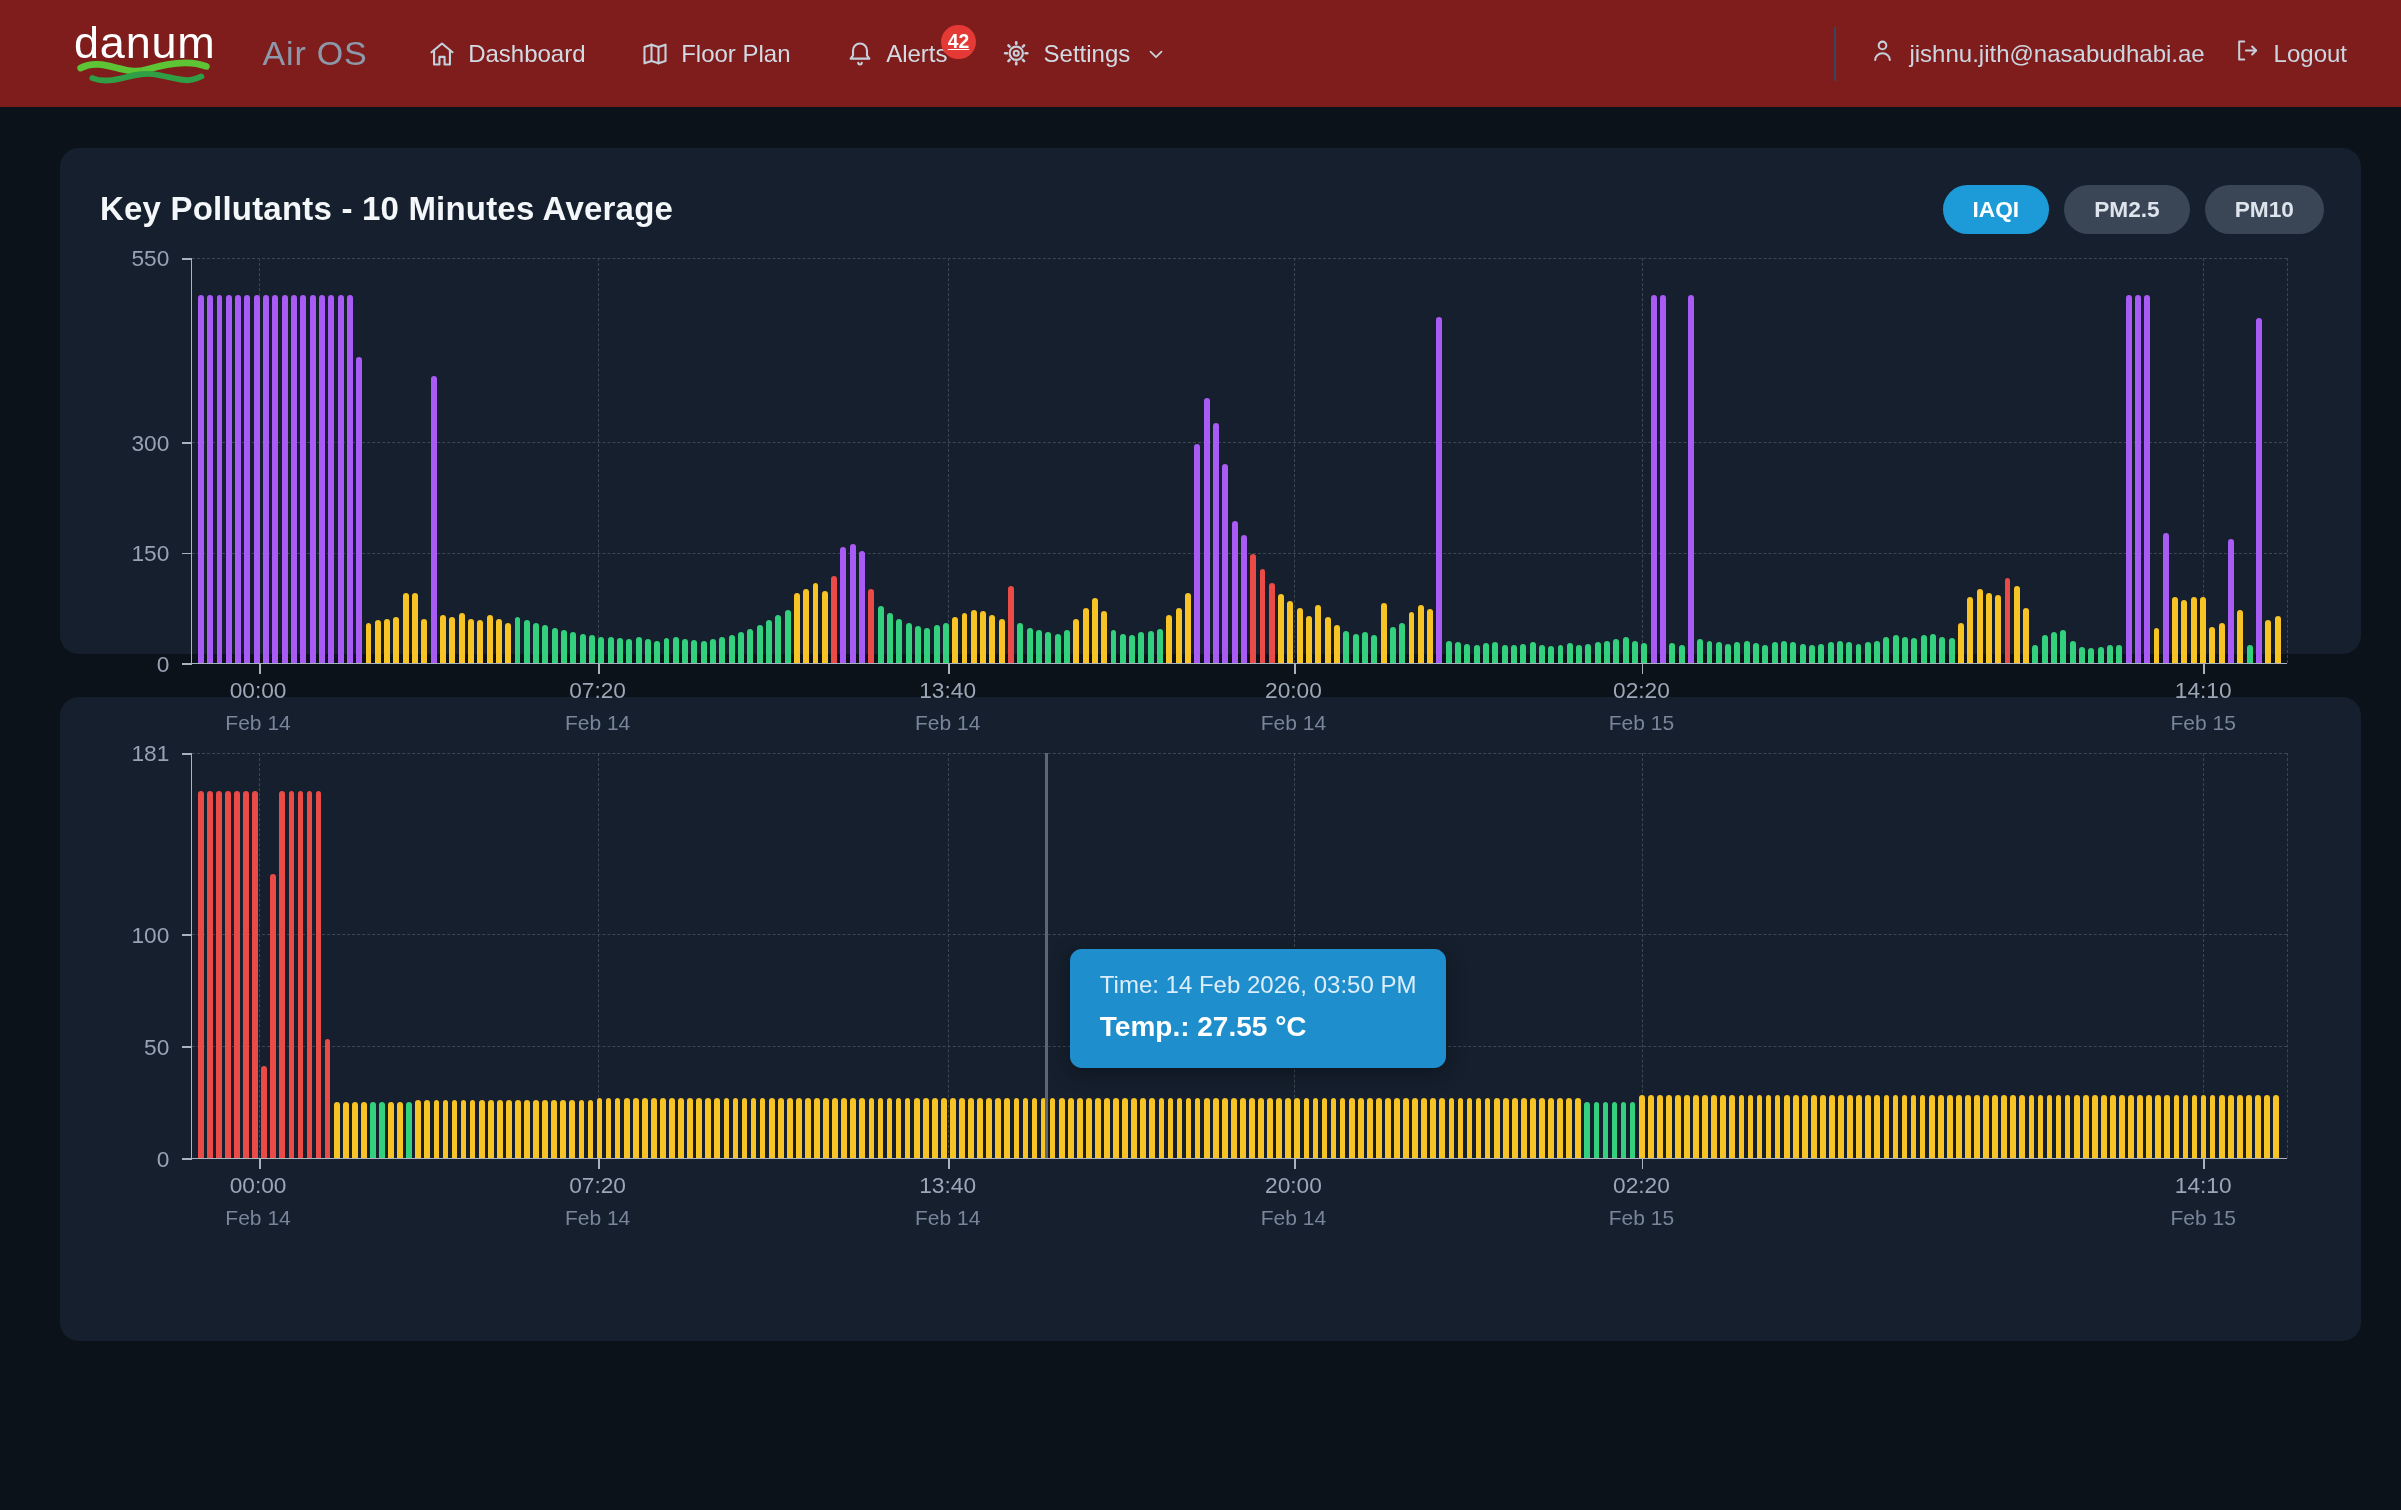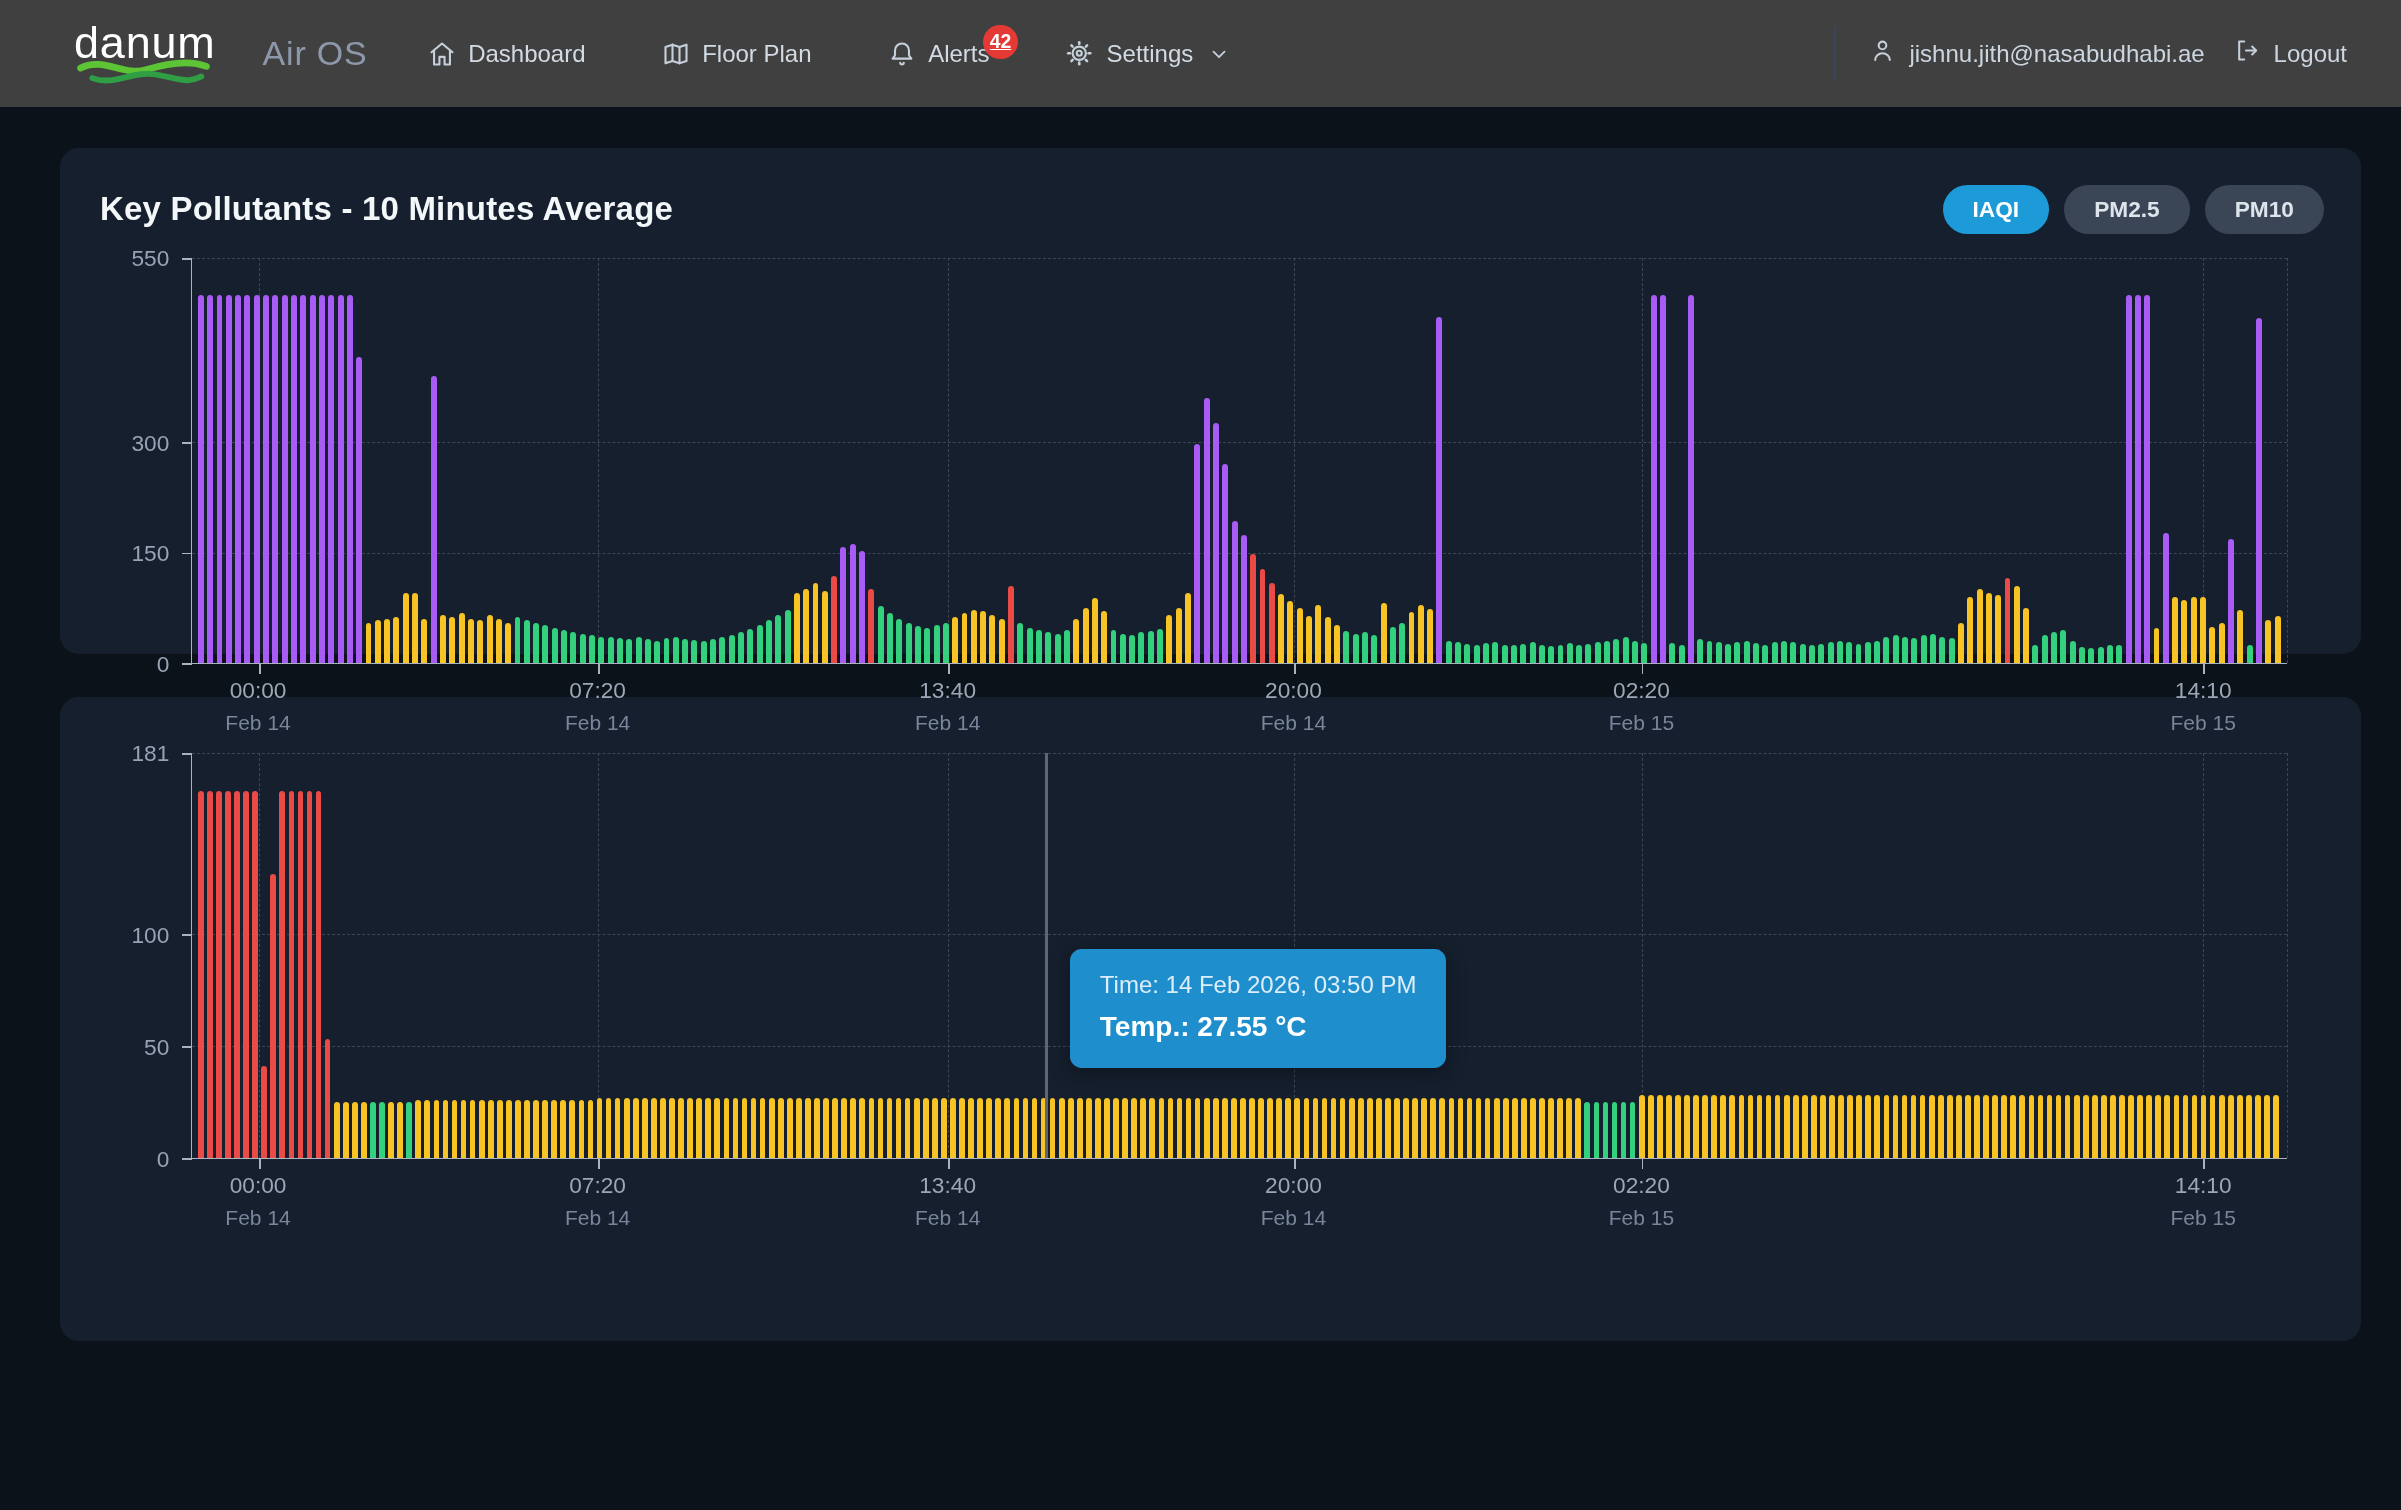--- a/index.html
+++ b/index.html
@@ -4,29 +4,29 @@
 <style>
   * { margin:0; padding:0; box-sizing:border-box; }
   html,body { width:2401px; height:1510px; overflow:hidden; }
   body {
     background:#0c1219;
     font-family:"Liberation Sans","DejaVu Sans",sans-serif;
     color:#e8edf3;
   }
   
   .topbar {
-    height:107px; background:#404040;
+    height:107px; background:#7f1d1d;
     display:flex; align-items:center;
     padding:0 54px 0 74px;
   }
   .logo { display:flex; flex-direction:column; align-items:flex-start; line-height:1; }
   .logo-text { font-size:45px; font-weight:500; color:#ffffff; letter-spacing:0.8px; }
   .logo-wave { margin-top:-6.7px; margin-left:3.4px; }
   .product { margin-left:47px; font-size:34px; font-weight:300; color:#8d99aa; letter-spacing:0.8px; }
-  .nav { display:flex; align-items:center; gap:76px; margin-left:60px; }
+  .nav { display:flex; align-items:center; gap:55px; margin-left:60px; }
   .nav-item { display:flex; align-items:center; gap:12.6px; font-size:24px; color:#d2dbe4; cursor:pointer; position:relative; }
   .nav-item svg { display:block; }
   .badge {
     position:absolute; top:-15px; right:-28.5px;
     min-width:34px; height:34px; border-radius:17px;
     color:#fff; font-size:19.3px; font-weight:700;
     display:flex; align-items:center; justify-content:center; padding:0 6.7px;
   }
   .chev { margin-left:1.7px; }
   .top-right { margin-left:auto; display:flex; align-items:center; gap:28.5px; }

